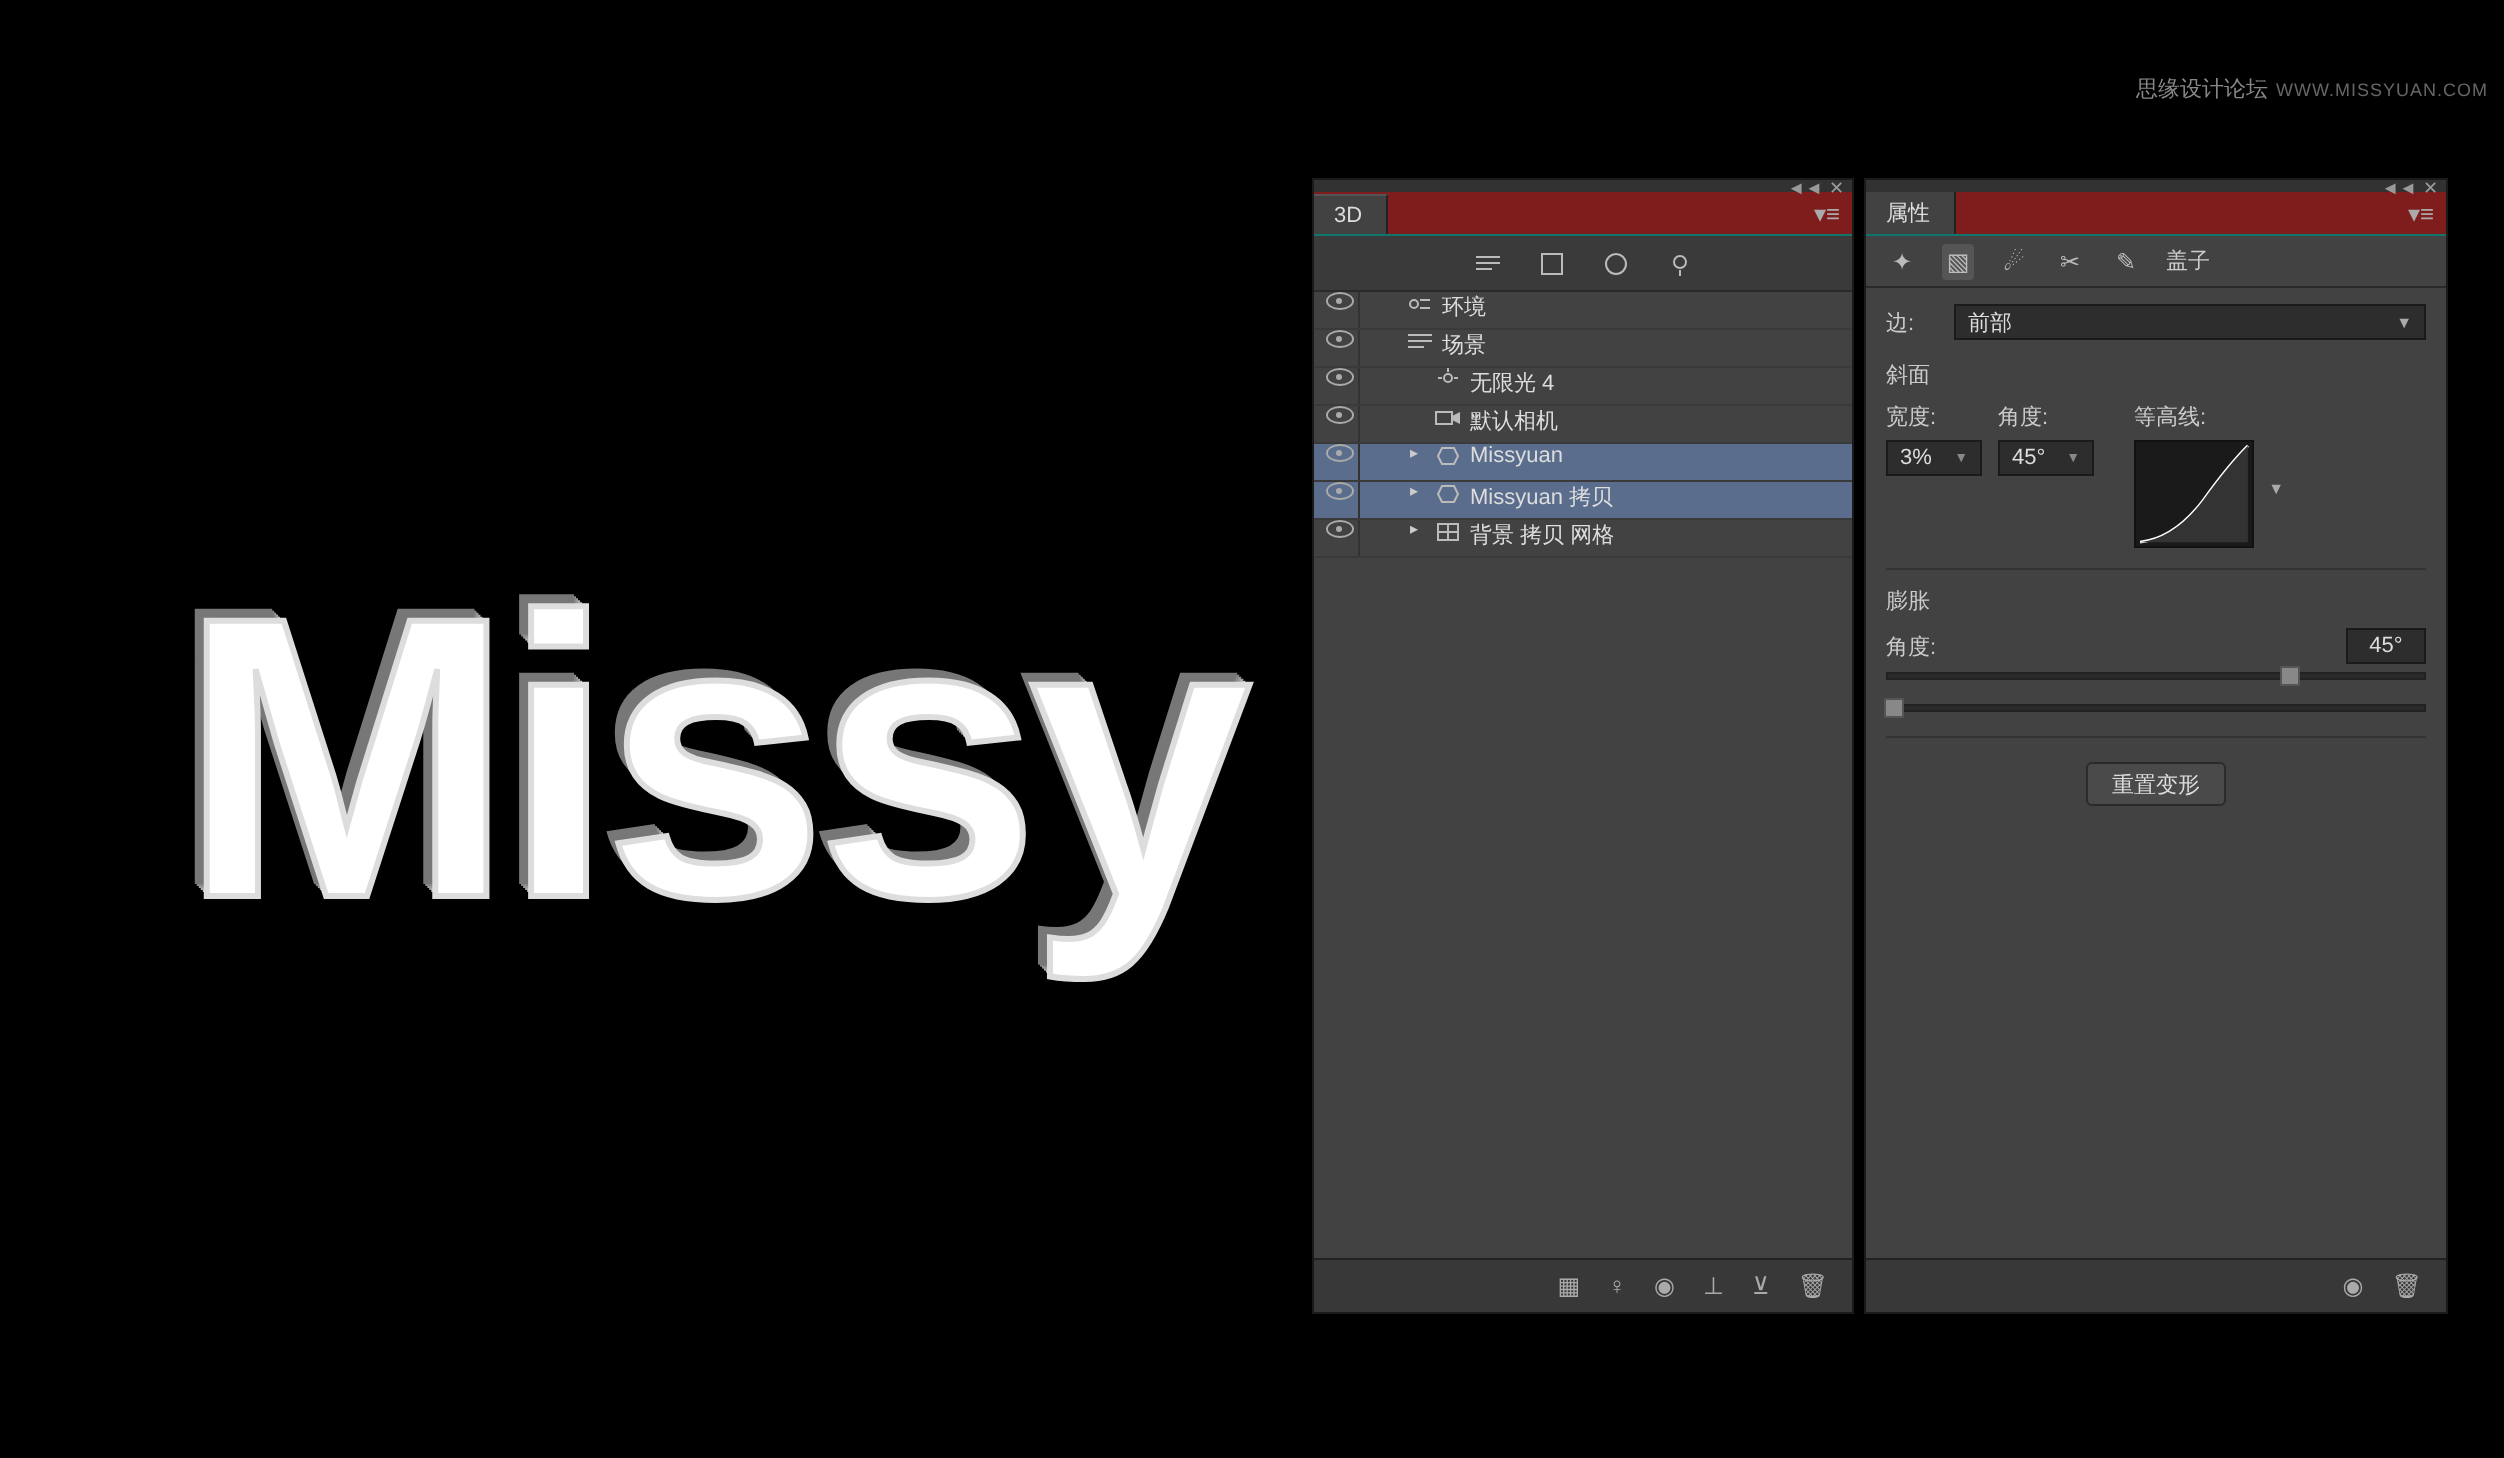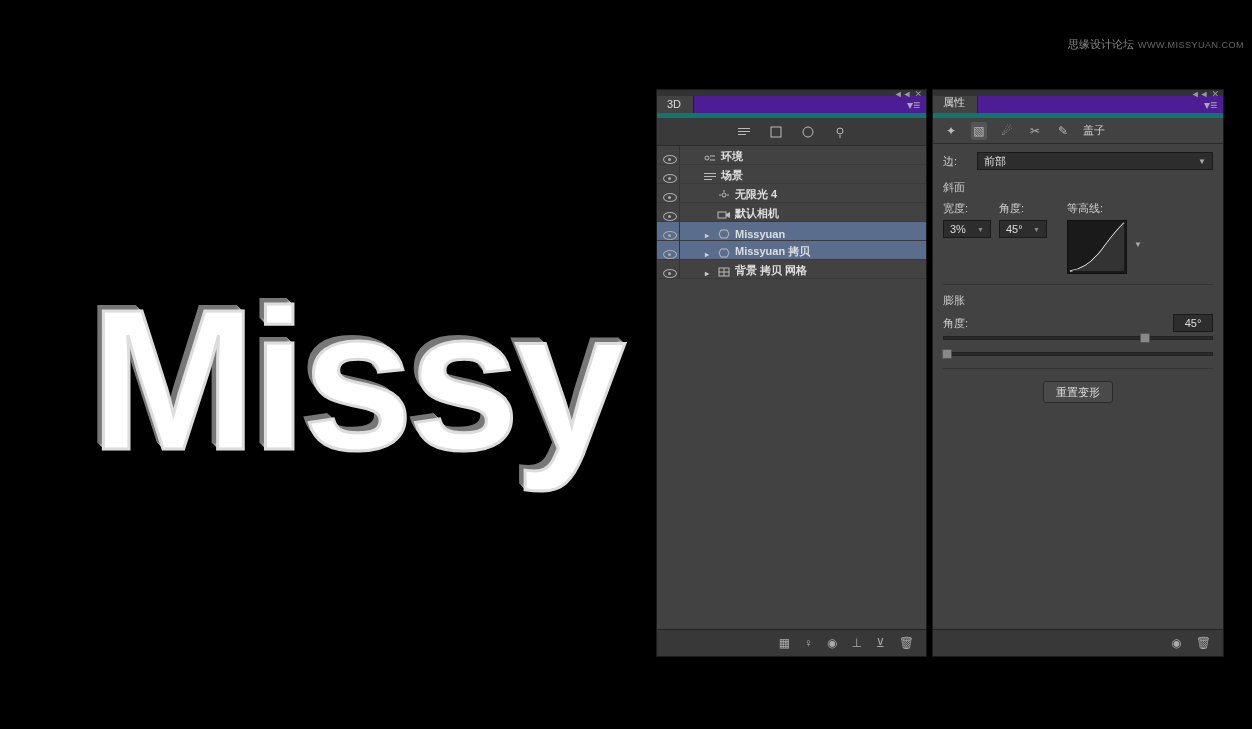--- a/index.html
+++ b/index.html
@@ -5,27 +5,27 @@
 * { margin: 0; padding: 0; box-sizing: border-box; font-family: "Microsoft YaHei", sans-serif; }
 body { background: #000; width: 1252px; height: 729px; position: relative; overflow: hidden; color: #ccc; font-size: 11px; }
 .watermark { position: absolute; top: 2px; right: 8px; color: #888; font-size: 11px; margin-top: 35px; }
 .watermark .url { font-size: 9px; letter-spacing: 0.5px; color: #666; margin-left: 4px; }
 .canvas-text { position: absolute; left: 90px; top: 265px; font-family: Liberation Sans, sans-serif; font-size: 200px; font-weight: bold; color: #fff; -webkit-text-stroke: 3px #ddd; text-shadow: -6px -6px 0 #777, -5px -5px 0 #888, -4px -4px 0 #999, -3px -3px 0 #aaa, -2px -2px 0 #bbb; letter-spacing: -5px; }
 .panel { position: absolute; background: #424242; border: 1px solid #1a1a1a; display: flex; flex-direction: column; }
 .panel-1 { left: 656px; top: 89px; width: 271px; height: 568px; }
 .panel-2 { left: 932px; top: 89px; width: 292px; height: 568px; }
 .panel-titlebar { height: 6px; background: #323232; position: relative; }
 .panel-titlebar-icons { position: absolute; right: 4px; top: -1px; display: flex; gap: 3px; color: #999; font-size: 9px; }
-.tab-strip { height: 22px; background: #4c1d95; display: flex; align-items: flex-end; border-bottom: 5px solid #0f766e; }
+.tab-strip { height: 22px; background: #7f1d1d; display: flex; align-items: flex-end; border-bottom: 1px solid #0f766e; }
 .tab { padding: 4px 12px 3px 10px; background: #424242; border-top: 1px solid #555; border-right: 1px solid #222; font-size: 11px; color: #ddd; }
 .tab-menu { margin-left: auto; margin-right: 6px; color: #aaa; font-size: 12px; align-self: center; }
 .filter-bar { height: 28px; display: flex; align-items: center; justify-content: center; gap: 16px; border-bottom: 1px solid #2a2a2a; background: #3a3a3a; }
 .filter-icon { width: 16px; height: 16px; display: flex; align-items: center; justify-content: center; color: #bbb; cursor: pointer; }
 .scene-list { flex: 1; background: #424242; overflow: hidden; }
-.scene-row { height: 19px; display: flex; align-items: flex-end; padding-left: 4px; border-bottom: 1px solid #3a3a3a; cursor: pointer; font-weight: bold; }
+.scene-row { height: 19px; display: flex; align-items: flex-start; padding-left: 4px; border-bottom: 1px solid #3a3a3a; cursor: pointer; }
 .scene-row.selected { background: #5a6d8c; }
 .eye-col { width: 18px; display: flex; justify-content: center; }
 .eye-icon { width: 14px; height: 9px; border: 1px solid #aaa; border-radius: 50%; position: relative; }
 .eye-icon::after { content: ''; position: absolute; width: 3px; height: 3px; background: #aaa; border-radius: 50%; left: 4px; top: 2px; }
 .div-col { width: 12px; border-left: 1px solid #333; height: 100%; }
 .expand-col { width: 10px; color: #ccc; font-size: 8px; }
 .type-icon { width: 18px; display: flex; justify-content: center; color: #bbb; font-size: 11px; }
 .row-label { color: #ddd; font-size: 11px; padding-left: 2px; }
 .panel-footer { height: 27px; background: #383838; border-top: 1px solid #222; display: flex; align-items: center; justify-content: flex-end; gap: 14px; padding: 0 12px; }
 .foot-icon { color: #aaa; font-size: 12px; cursor: pointer; }

